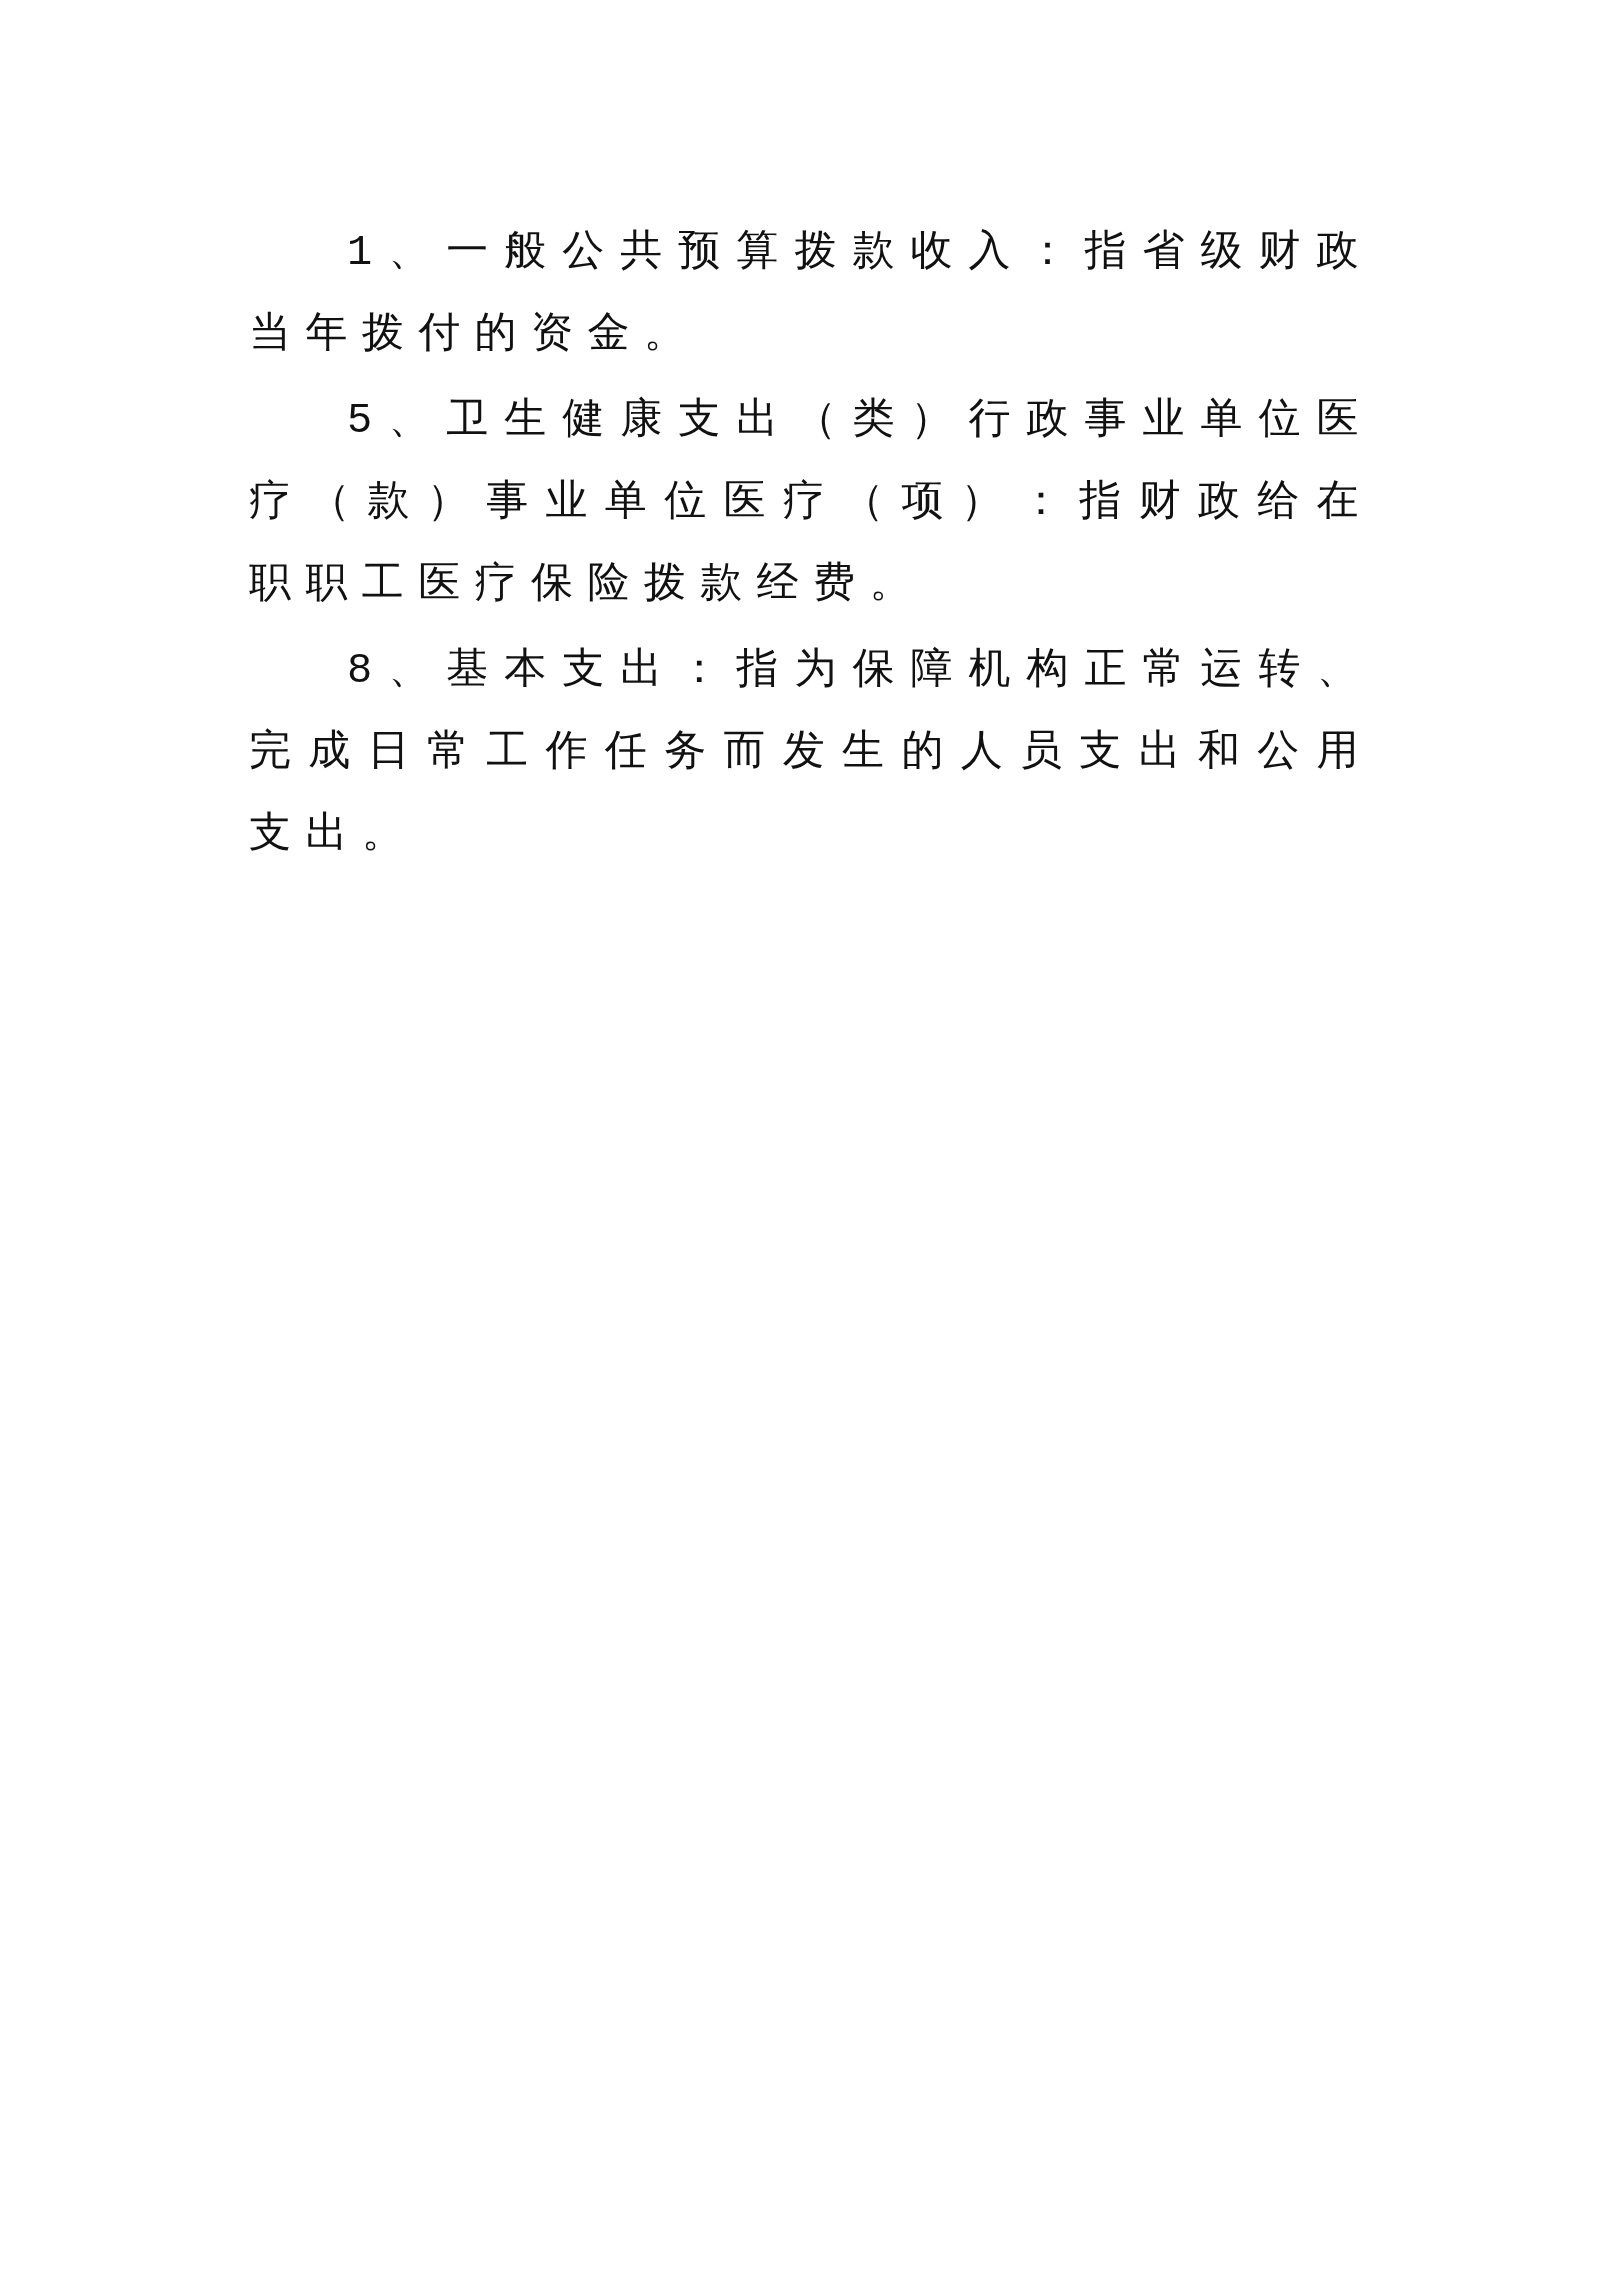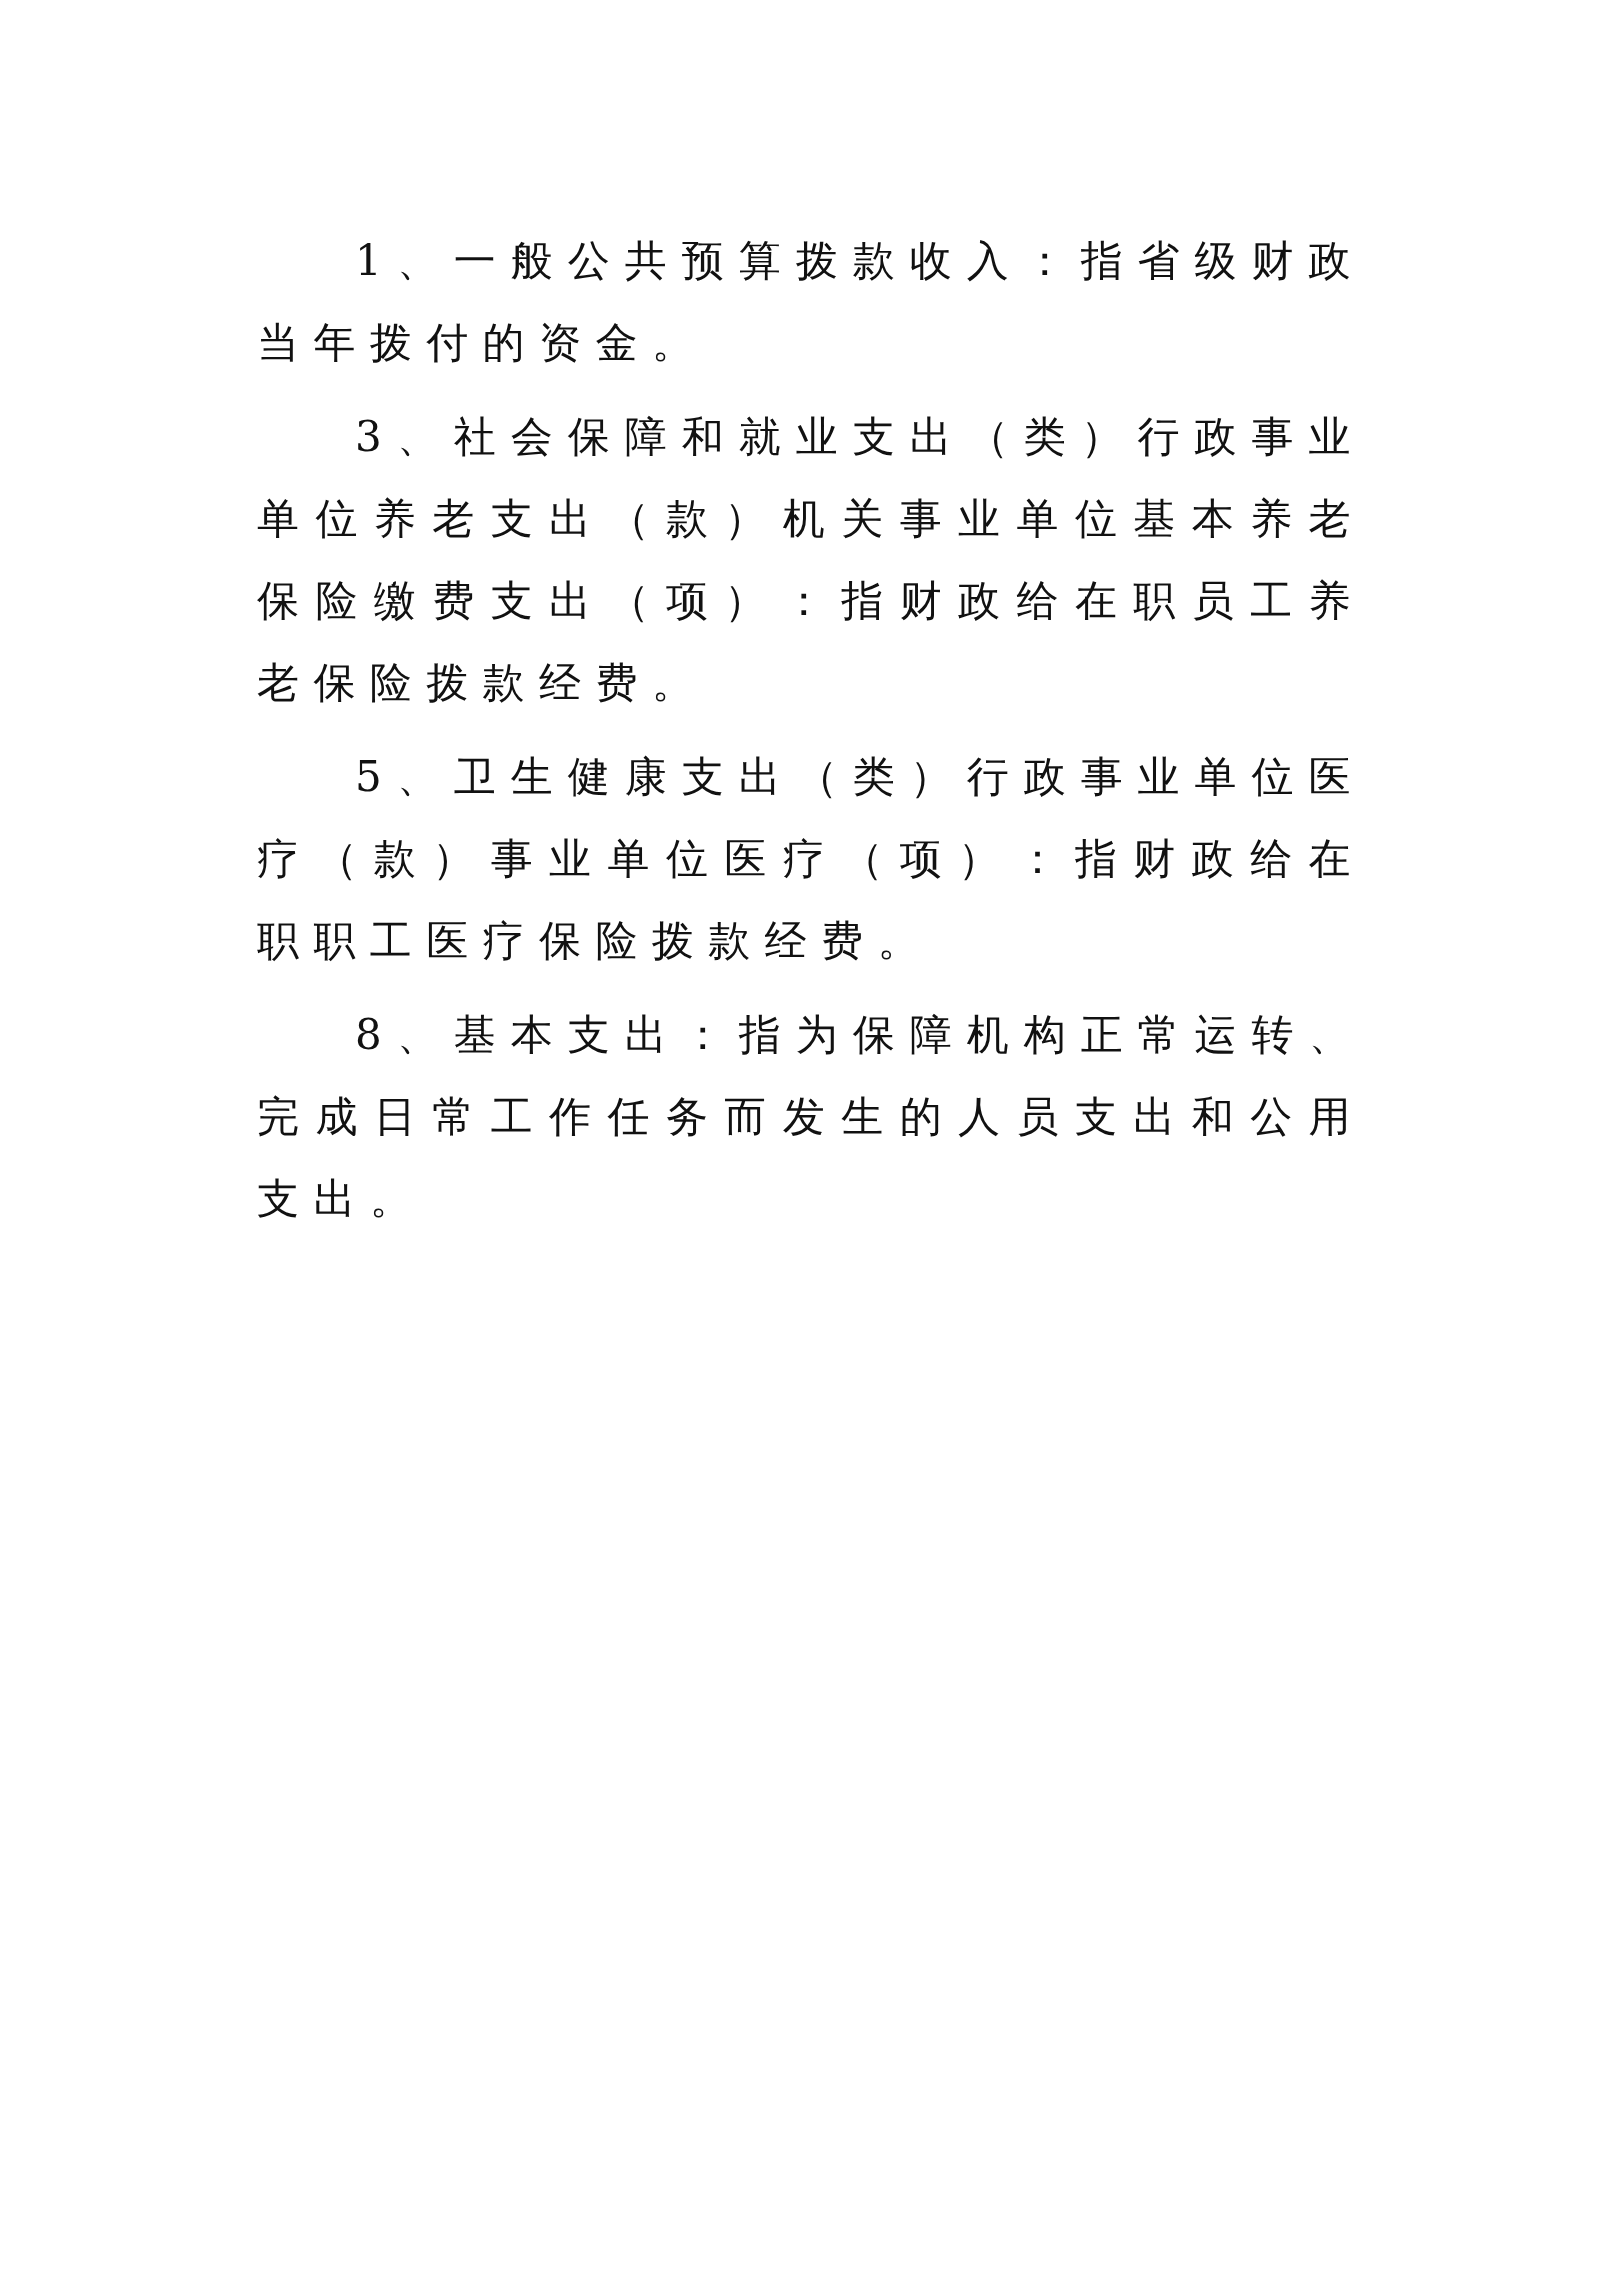--- a/index.html
+++ b/index.html
@@ -11,28 +11,28 @@
     width: 1132px;
     font-family: "DejaVu Serif", "Liberation Serif", serif;
     font-size: 42px;
     line-height: 82px;
     color: #111111;
     text-align: justify;
     text-justify: inter-character;
     letter-spacing: 14.4px;
   }
   .para {
-    margin: 12px;
+    margin: 4px;
     text-indent: 98px;
     word-break: break-all;
+    font-family: Liberation Mono, monospace;
   }
 </style>
 </head>
 <body>
 
 <div class="page">
   <p class="para">1、一般公共预算拨款收入：指省级财政当年拨付的资金。</p>
-  <p class="para">3、社会保障和就业支出（类）行政事业单位养老支出（款）机关事业单位基本养老保险缴费支出（项）：指财政给在职员工养老保险拨款经费。</p>
   <p class="para">5、卫生健康支出（类）行政事业单位医疗（款）事业单位医疗（项）：指财政给在职职工医疗保险拨款经费。</p>
   <p class="para">8、基本支出：指为保障机构正常运转、完成日常工作任务而发生的人员支出和公用支出。</p>
 
 </div>
 
 
 </body></html>

